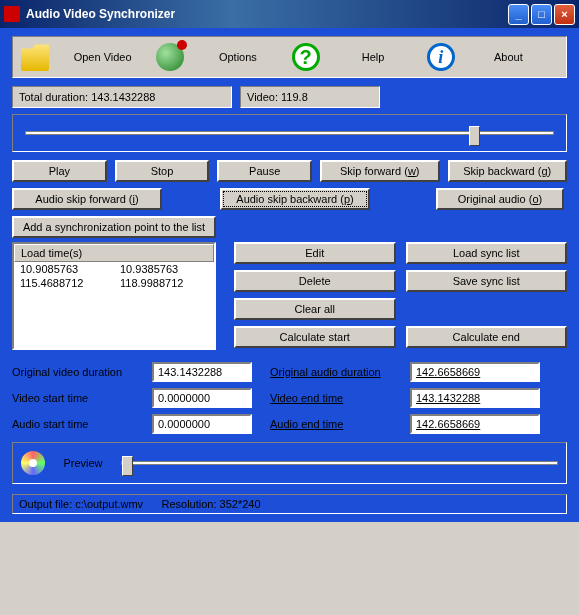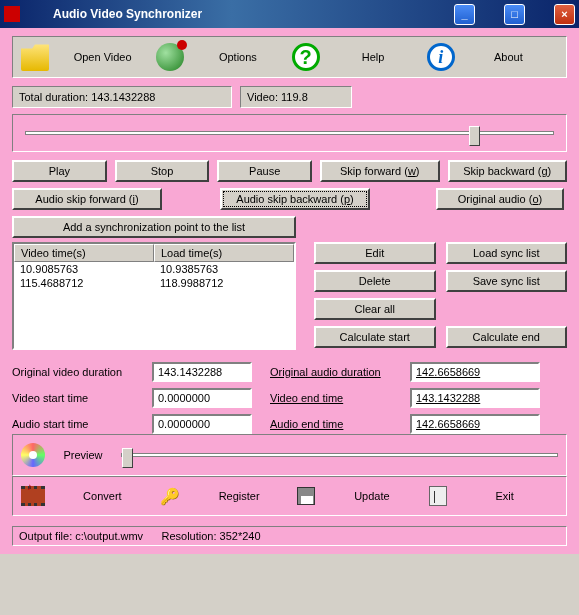--- a/index.html
+++ b/index.html
@@ -1,23 +1,23 @@
 <!DOCTYPE html>
 <html><head>
 <meta charset="utf-8">
 <style>
 * { box-sizing: border-box; margin: 0; padding: 0; font-family: Tahoma, sans-serif; font-size: 11px; }
 body { background: #3a6ea5; width: 579px; height: 615px; overflow: hidden; }
 .window { width: 579px; height: 615px; background: #d4d0c8; }
-.titlebar { height: 28px; background: linear-gradient(to right, #0a246a, #3a6ea5 40%, #0a246a); color: #fff; display: flex; align-items: center; padding: 0 4px; gap: 27px; }
+.titlebar { height: 28px; background: linear-gradient(to right, #0a246a, #3a6ea5 40%, #0a246a); color: #fff; display: flex; align-items: center; padding: 0 4px; }
 .titlebar .icon { width: 16px; height: 16px; margin-right: 6px; background: #c00; }
 .titlebar .title { flex: 1; font-weight: bold; font-size: 12px; }
 .tbtn { width: 21px; height: 21px; background: linear-gradient(#4a8cf7, #2060d0); border: 1px solid #fff; border-radius: 3px; margin-left: 2px; display: flex; align-items: center; justify-content: center; color: #fff; font-weight: bold; font-size: 11px; cursor: pointer; }
 .tbtn.close { background: linear-gradient(#e06040, #c03010); }
-.body { padding: 8px 12px; background: #f9a8d4; }
+.body { padding: 8px 12px; background: #1d4ed8; }
 .toolbar { border: 1px solid #fff; border-top-color: #808080; border-left-color: #808080; padding: 6px 8px; margin-bottom: 8px; display: flex; align-items: center; gap: 4px; background: #d4d0c8; }
 .toolbar .lbl { flex: 1; text-align: center; }
 .ticon { width: 28px; height: 28px; display: inline-block; }
 .folder-icon { background: linear-gradient(#ffe680, #e6b800); border-radius: 2px; clip-path: polygon(0 20%, 40% 20%, 50% 5%, 100% 5%, 100% 100%, 0 100%); }
 .globe-icon { background: radial-gradient(circle at 35% 35%, #a0e0a0, #208020); border-radius: 50%; position: relative; }
 .globe-icon::after { content:''; position:absolute; top:-3px; right:-3px; width:10px; height:10px; background:#c00; border-radius:50%; }
 .q-icon { width:28px; height:28px; border-radius:50%; background:#fff; border: 3px solid #0a0; display:flex; align-items:center; justify-content:center; color:#0a0; font-weight:bold; font-size:20px; }
 .i-icon { width:28px; height:28px; border-radius:50%; background:#fff; border: 3px solid #06c; display:flex; align-items:center; justify-content:center; color:#06c; font-weight:bold; font-size:18px; font-style:italic; font-family:serif; }
 .inset { border: 1px solid; border-color: #808080 #fff #fff #808080; padding: 4px 6px; background: #d4d0c8; display: inline-block; }
 .row { display: flex; gap: 8px; margin-bottom: 6px; }
@@ -31,21 +31,21 @@
 .listhead { display: flex; }
 .listhead .col { flex: 1; border: 1px solid; border-color: #fff #808080 #808080 #fff; background: #d4d0c8; padding: 2px 6px; }
 .listbody { height: 86px; overflow: auto; }
 .listrow { display: flex; }
 .listrow .cell { flex: 1; padding: 1px 6px; }
 .textin { background: #fff; border: 2px solid; border-color: #808080 #fff #fff #808080; padding: 2px 4px; height: 20px; font-size: 11px; }
 .grid2 { display: grid; grid-template-columns: 130px 130px; gap: 6px 10px; align-items: center; text-decoration: underline; }
 .gridL { display: grid; grid-template-columns: 130px 100px; gap: 6px 10px; align-items: center; }
 .two-col { display: flex; gap: 18px; }
 .sync-btns { display: grid; grid-template-columns: 1fr 1fr; gap: 6px 10px; }
-.bottom-bar { border: 1px solid; border-color: #808080 #fff #fff #808080; padding: 8px; display: flex; align-items: center; gap: 8px; }
+.bottom-bar { border: 1px solid; border-color: #808080 #fff #fff #808080; padding: 8px; margin-top: 8px; display: flex; align-items: center; gap: 8px; }
 .status { border: 1px solid; border-color: #808080 #fff #fff #808080; padding: 3px 6px; margin-top: 10px; font-size: 11px; }
 .cd-icon { width:24px; height:24px; border-radius:50%; background: conic-gradient(#f66,#6f6,#66f,#ff6,#f66); position:relative; }
 .cd-icon::after { content:''; position:absolute; top:8px; left:8px; width:8px; height:8px; background:#fff; border-radius:50%; }
 .film-icon { width:24px; height:20px; background:#b04020; border-top:3px dotted #333; border-bottom:3px dotted #333; position:relative; }
 .film-icon::before { content:'♪'; position:absolute; top:-8px; left:6px; color:#c00; font-size:10px; }
 .key-icon { width:22px; height:22px; display:flex; align-items:center; justify-content:center; font-size:16px; }
 .disk-icon { width:18px; height:18px; background:#888; border:1px solid #333; position:relative; }
 .disk-icon::after { content:''; position:absolute; bottom:0; left:3px; width:12px; height:8px; background:#fff; }
 .door-icon { width:18px; height:20px; background:#eee; border:1px solid #666; position:relative; }
 .door-icon::after { content:''; position:absolute; top:4px; left:4px; width:1px; height:12px; background:#333; }
@@ -73,21 +73,21 @@
       <span class="lbl">Help</span>
       <span class="i-icon">i</span>
       <span class="lbl">About</span>
     </div>
 
     <div class="row">
       <span class="inset" style="width:220px">
         <span>Total duration:</span>
         <span>143.1432288</span>
       </span>
-      <span class="inset" style="width:112px">
+      <span class="inset" style="width:140px">
         <span>Video:</span>
         <span>119.8</span>
       </span>
     </div>
 
     <div class="slider-box">
       <div class="slider-track">
         <div class="slider-thumb" style="left:84%"></div>
       </div>
     </div>
@@ -102,25 +102,24 @@
 
     <div class="row">
       <div class="btn" style="width:150px">Audio skip forward (<u>i</u>)</div>
       <div style="width:42px"></div>
       <div class="btn focus" style="width:150px">Audio skip backward (<u>p</u>)</div>
       <div style="width:50px"></div>
       <div class="btn" style="width:128px">Original audio (<u>o</u>)</div>
     </div>
 
     <div class="two-col" style="margin-top:4px">
-      <div style="width:284px">
+      <div style="width:204px">
         <div class="btn" style="width:100%;margin-bottom:4px">Add a synchronization point to the list</div>
         <div class="listbox">
           <div class="listhead">
-            <div class="col">Video time(s)</div>
             <div class="col">Load time(s)</div>
           </div>
           <div class="listbody" id="listbody">
               <div class="listrow">
                 <div class="cell">10.9085763</div>
                 <div class="cell">10.9385763</div>
               </div>
               <div class="listrow">
                 <div class="cell">115.4688712</div>
                 <div class="cell">118.9988712</div>
@@ -164,30 +163,20 @@
     <div class="bottom-bar">
       <span class="cd-icon"></span>
       <span style="width:60px;text-align:center">Preview</span>
       <div style="flex:1">
         <div class="slider-track">
           <div class="slider-thumb" style="left:0"></div>
         </div>
       </div>
     </div>
 
-    <div class="bottom-bar" style="gap:4px">
-      <span class="film-icon"></span>
-      <span style="flex:1;text-align:center">Convert</span>
-      <span class="key-icon">🔑</span>
-      <span style="flex:1;text-align:center">Register</span>
-      <span class="disk-icon"></span>
-      <span style="flex:1;text-align:center">Update</span>
-      <span class="door-icon"></span>
-      <span style="flex:1;text-align:center">Exit</span>
-    </div>
 
     <div class="status">
       <span>Output file:</span>
       <span>c:\output.wmv</span>
       &nbsp;&nbsp;&nbsp;&nbsp;
       <span>Resolution:</span>
       <span>352*240</span>
     </div>
   </div>
 </div>

